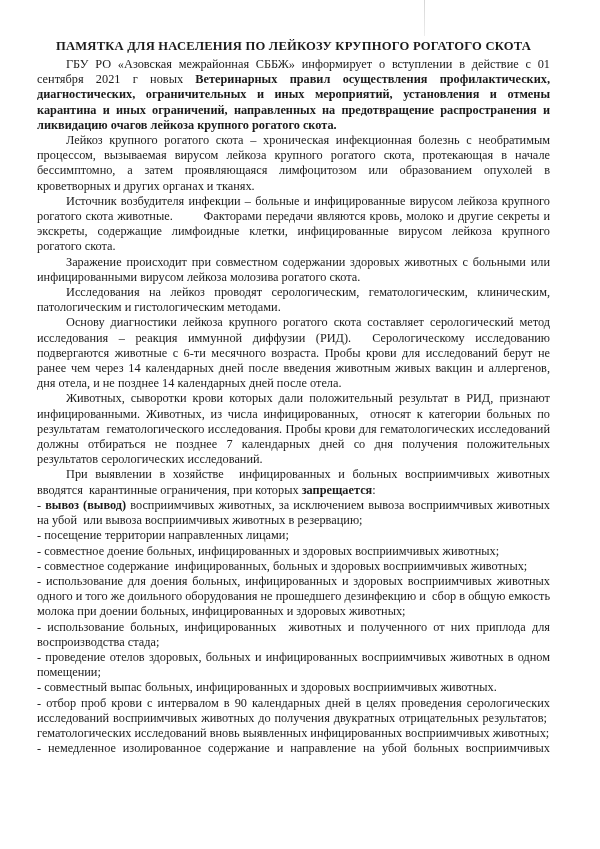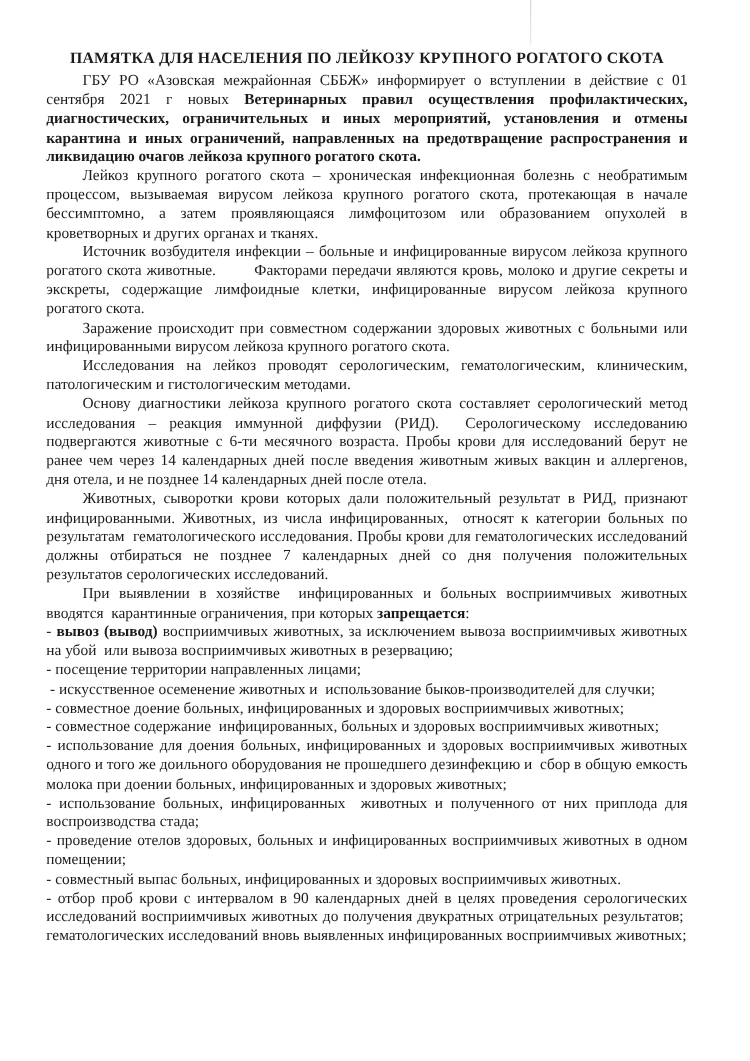--- a/index.html
+++ b/index.html
@@ -73,28 +73,27 @@
   <div class="scan-vline-top"></div>
   <div class="scan-vline-bottom"></div>
   <div class="scan-hline-bottom"></div>
 
   <h1 class="title">ПАМЯТКА ДЛЯ НАСЕЛЕНИЯ ПО ЛЕЙКОЗУ КРУПНОГО РОГАТОГО СКОТА</h1>
 
   <div class="body-text">
       <p class="para indent"><span>ГБУ РО «Азовская межрайонная СББЖ» информирует о вступлении в действие с 01 сентября 2021 г новых </span><b>Ветеринарных правил осуществления профилактических, диагностических, ограничительных и иных мероприятий, установления и отмены карантина и иных ограничений, направленных на предотвращение распространения и ликвидацию очагов лейкоза крупного рогатого скота.</b></p>
       <p class="para indent"><span>Лейкоз крупного рогатого скота – хроническая инфекционная болезнь с необратимым процессом, вызываемая вирусом лейкоза крупного рогатого скота, протекающая в начале бессимптомно, а затем проявляющаяся лимфоцитозом или образованием опухолей в кроветворных и других органах и тканях.</span></p>
       <p class="para indent"><span>Источник возбудителя инфекции – больные и инфицированные вирусом лейкоза крупного рогатого скота животные.&nbsp;&nbsp;&nbsp;&nbsp;&nbsp;&nbsp;&nbsp; Факторами передачи являются кровь, молоко и другие секреты и экскреты, содержащие лимфоидные клетки, инфицированные вирусом лейкоза крупного рогатого скота.</span></p>
-      <p class="para indent"><span>Заражение происходит при совместном содержании здоровых животных с больными или инфицированными вирусом лейкоза крупного рогатого скота.</span></p>
+      <p class="para indent"><span>Заражение происходит при совместном содержании здоровых животных с больными или инфицированными вирусом лейкоза молозива рогатого скота.</span></p>
       <p class="para indent"><span>Исследования на лейкоз проводят серологическим, гематологическим, клиническим, патологическим и гистологическим методами.</span></p>
       <p class="para indent"><span>Основу диагностики лейкоза крупного рогатого скота составляет серологический метод исследования – реакция иммунной диффузии (РИД).&nbsp; Серологическому исследованию подвергаются животные с 6-ти месячного возраста. Пробы крови для исследований берут не ранее чем через 14 календарных дней после введения животным живых вакцин и аллергенов, дня отела, и не позднее 14 календарных дней после отела.</span></p>
       <p class="para indent"><span>Животных, сыворотки крови которых дали положительный результат в РИД, признают инфицированными. Животных, из числа инфицированных,&nbsp; относят к категории больных по результатам&nbsp; гематологического исследования. Пробы крови для гематологических исследований должны отбираться не позднее 7 календарных дней со дня получения положительных результатов серологических исследований.</span></p>
       <p class="para indent"><span>При выявлении в хозяйстве&nbsp; инфицированных и больных восприимчивых животных вводятся&nbsp; карантинные ограничения, при которых </span><b>запрещается</b><span>:</span></p>
       <p class="para"><span>- </span><b>вывоз (вывод)</b><span> восприимчивых животных, за исключением вывоза восприимчивых животных на убой&nbsp; или вывоза восприимчивых животных в резервацию;</span></p>
       <p class="para"><span>- посещение территории направленных лицами;</span></p>
-      <p class="para"><span>&nbsp;- искусственное осеменение животных и&nbsp; использование быков-производителей для случки;</span></p>
       <p class="para"><span>- совместное доение больных, инфицированных и здоровых восприимчивых животных;</span></p>
       <p class="para"><span>- совместное содержание&nbsp; инфицированных, больных и здоровых восприимчивых животных;</span></p>
       <p class="para"><span>- использование для доения больных, инфицированных и здоровых восприимчивых животных одного и того же доильного оборудования не прошедшего дезинфекцию и&nbsp; сбор в общую емкость молока при доении больных, инфицированных и здоровых животных;</span></p>
       <p class="para"><span>- использование больных, инфицированных&nbsp; животных и полученного от них приплода для воспроизводства стада;</span></p>
       <p class="para"><span>- проведение отелов здоровых, больных и инфицированных восприимчивых животных в одном помещении;</span></p>
       <p class="para"><span>- совместный выпас больных, инфицированных и здоровых восприимчивых животных.</span></p>
       <p class="para"><span>- отбор проб крови с интервалом в 90 календарных дней в целях проведения серологических исследований восприимчивых животных до получения двукратных отрицательных результатов;&nbsp; гематологических исследований вновь выявленных инфицированных восприимчивых животных;</span></p>
       <p class="para"><span>- немедленное изолированное содержание и направление на убой больных восприимчивых животных;</span></p>
     </div>
 </div>

